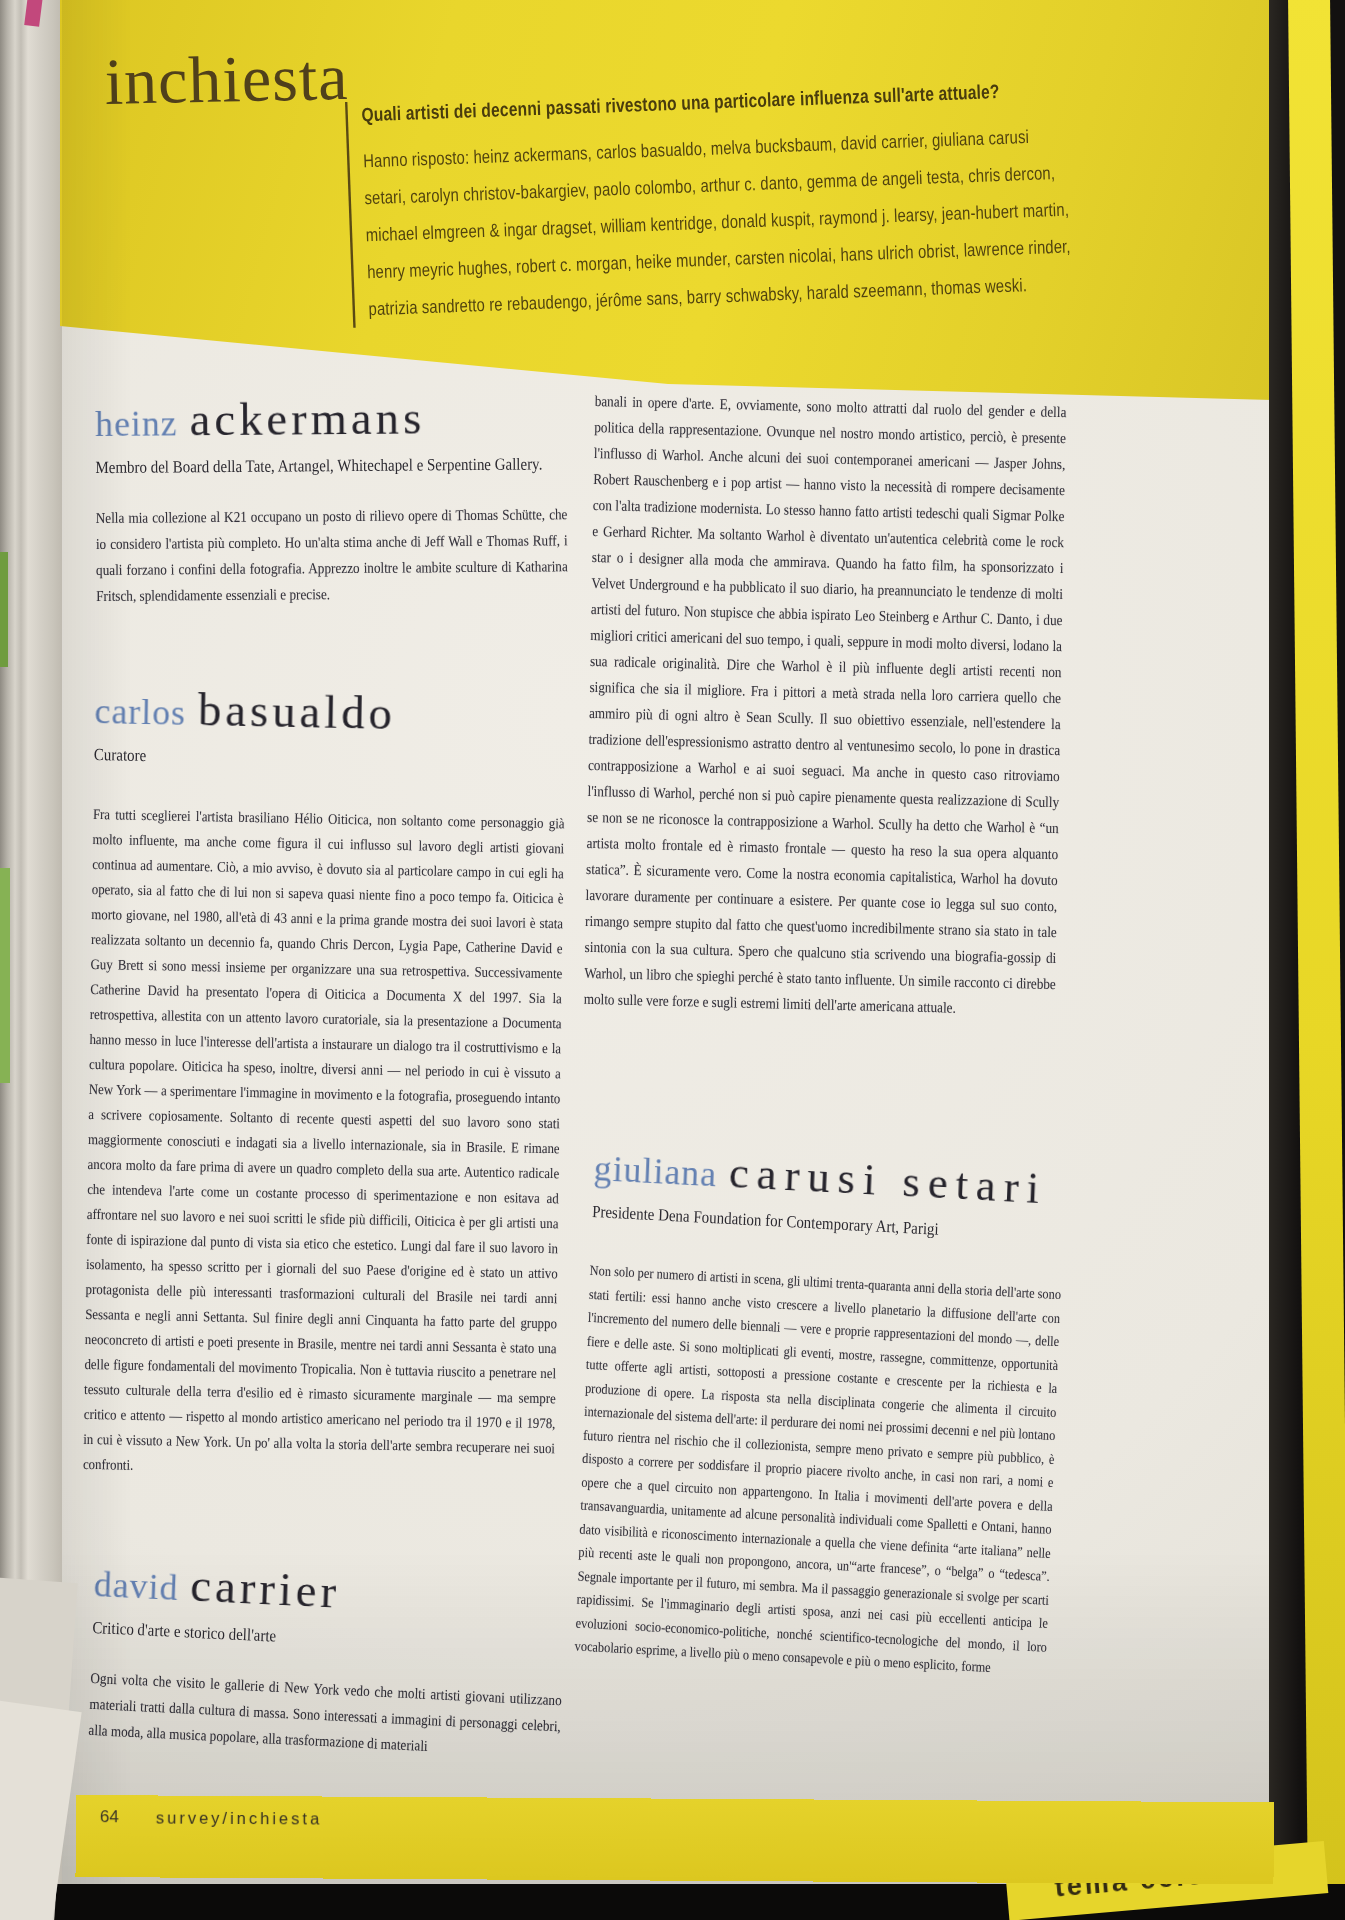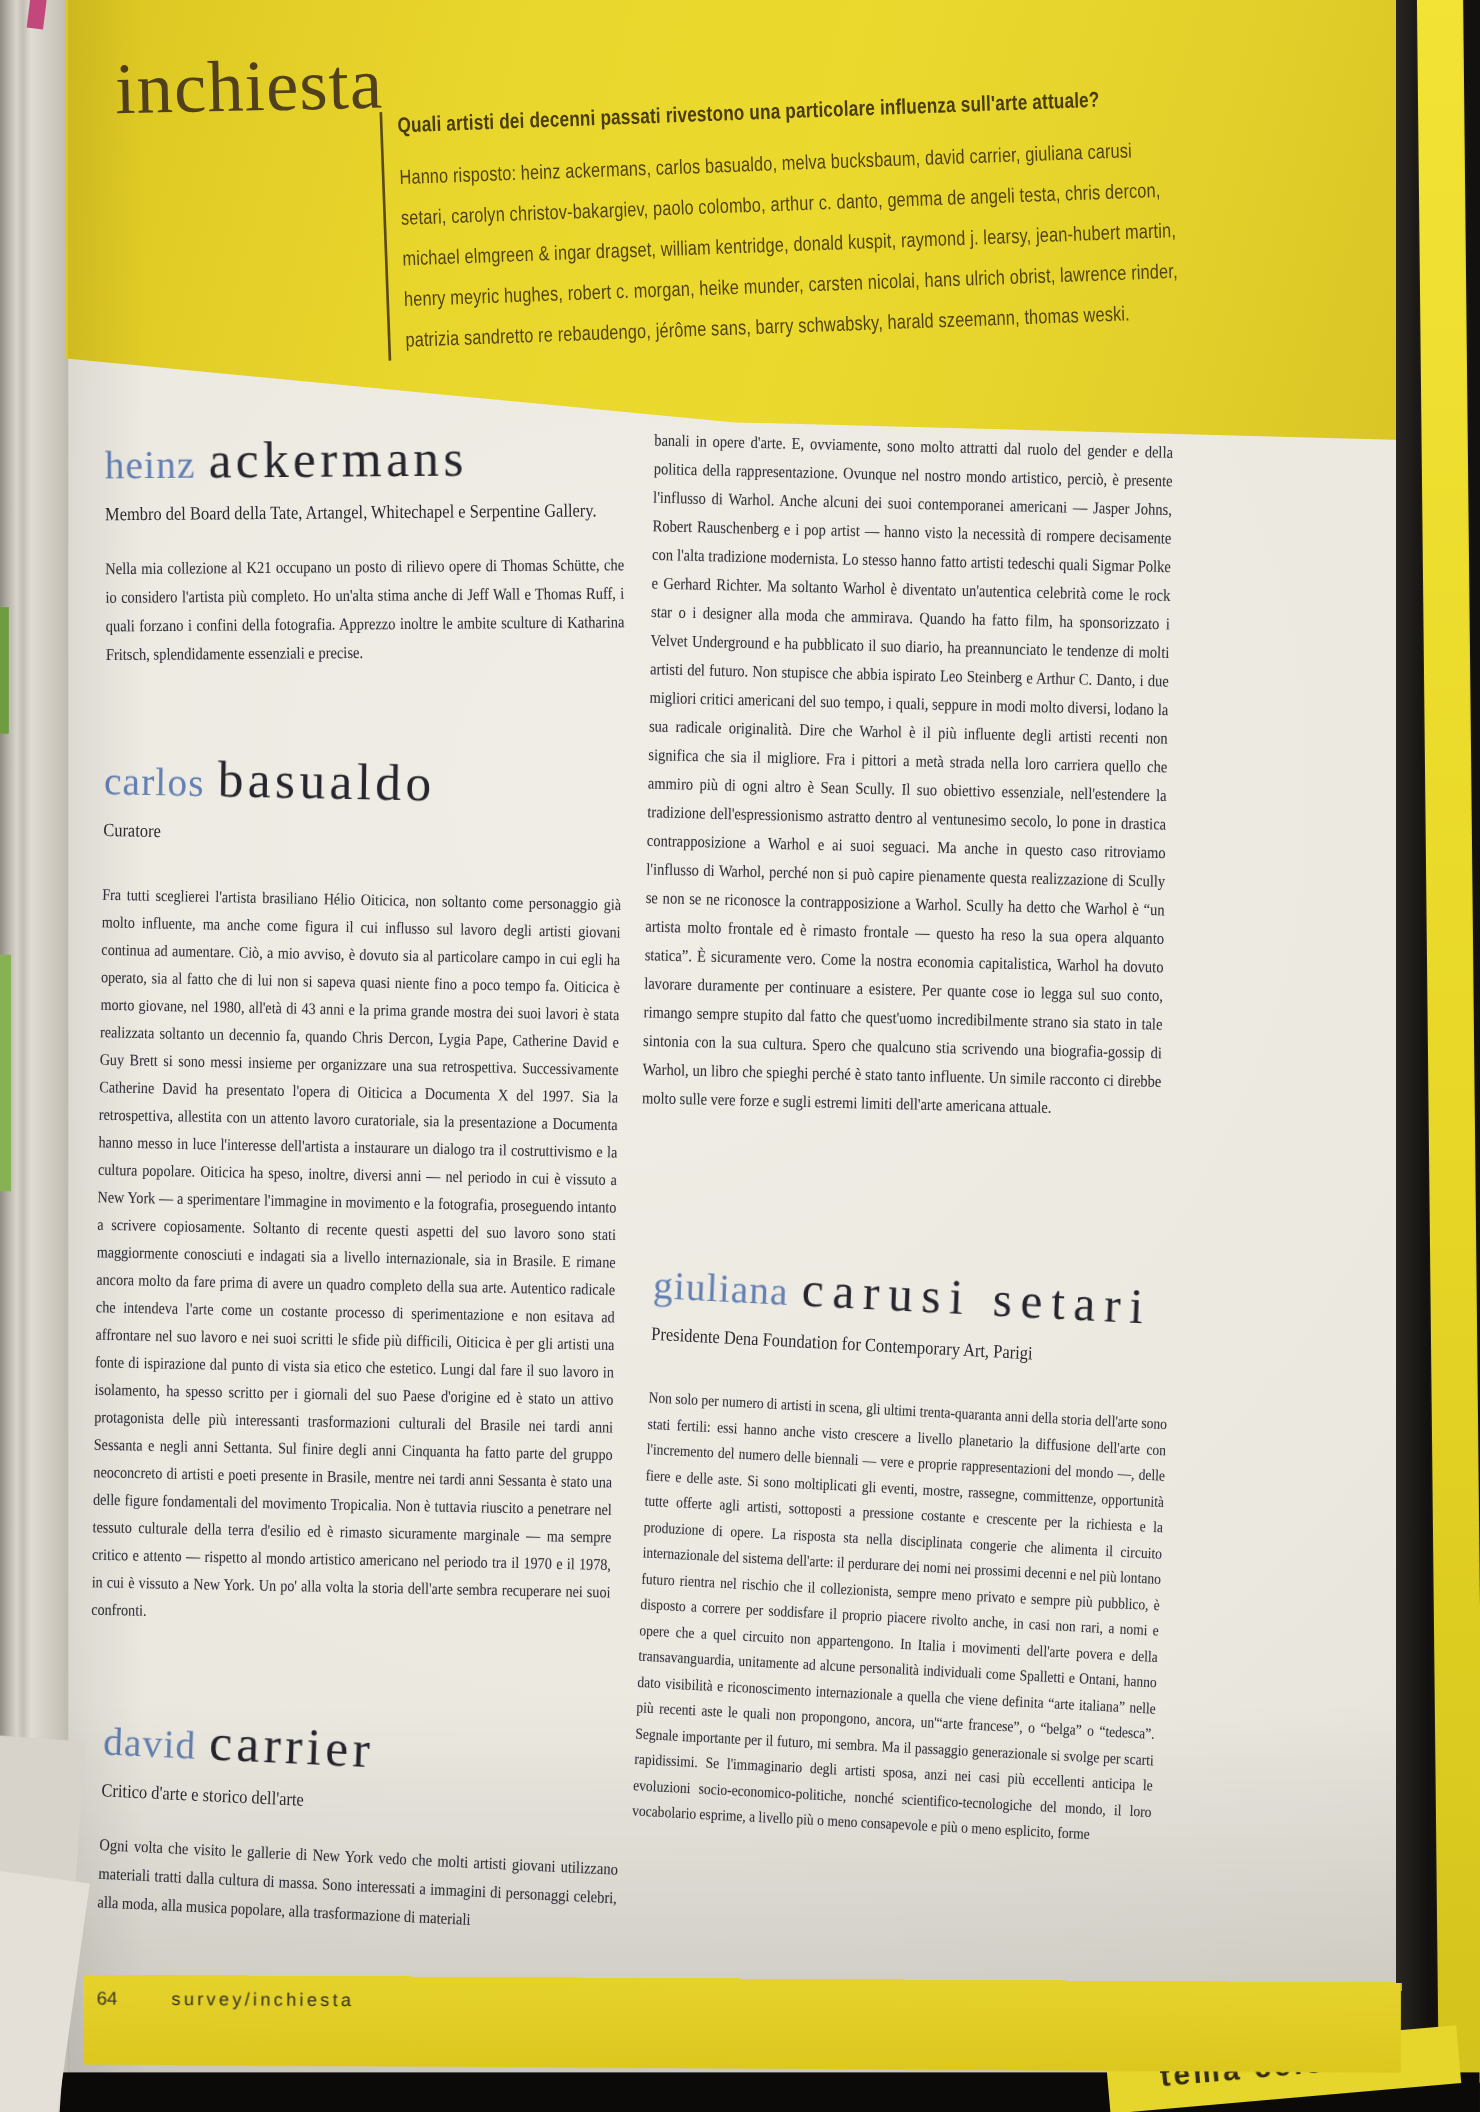--- a/index.html
+++ b/index.html
@@ -112,21 +112,21 @@
   .art-warhol    { top:8px;    transform:rotate(1.2deg);  transform-origin:0 0; }
   .art-carusi    { top:760px;  transform:rotate(2.6deg);  transform-origin:0 0; }
 
   
   .footer-band {
     position:absolute; left:14px; top:1795px; width:1198px; height:82px;
     background:linear-gradient(180deg,#e5d22b,#dcc71f);
     transform:rotate(0.35deg); transform-origin:0 0; z-index:6;
   }
   .page-number {
-    position:absolute; left:12px; top:12px;
+    position:absolute; left:24px; top:12px;
     font-family:"Liberation Sans", sans-serif; font-size:17px; color:#3b3526;
   }
   .section-label {
     position:absolute; left:80px; top:13px;
     font-family:"Liberation Sans", sans-serif; font-size:16.5px;
     letter-spacing:3px; color:#342f23;
   }
 </style>
 </head>
 <body>

